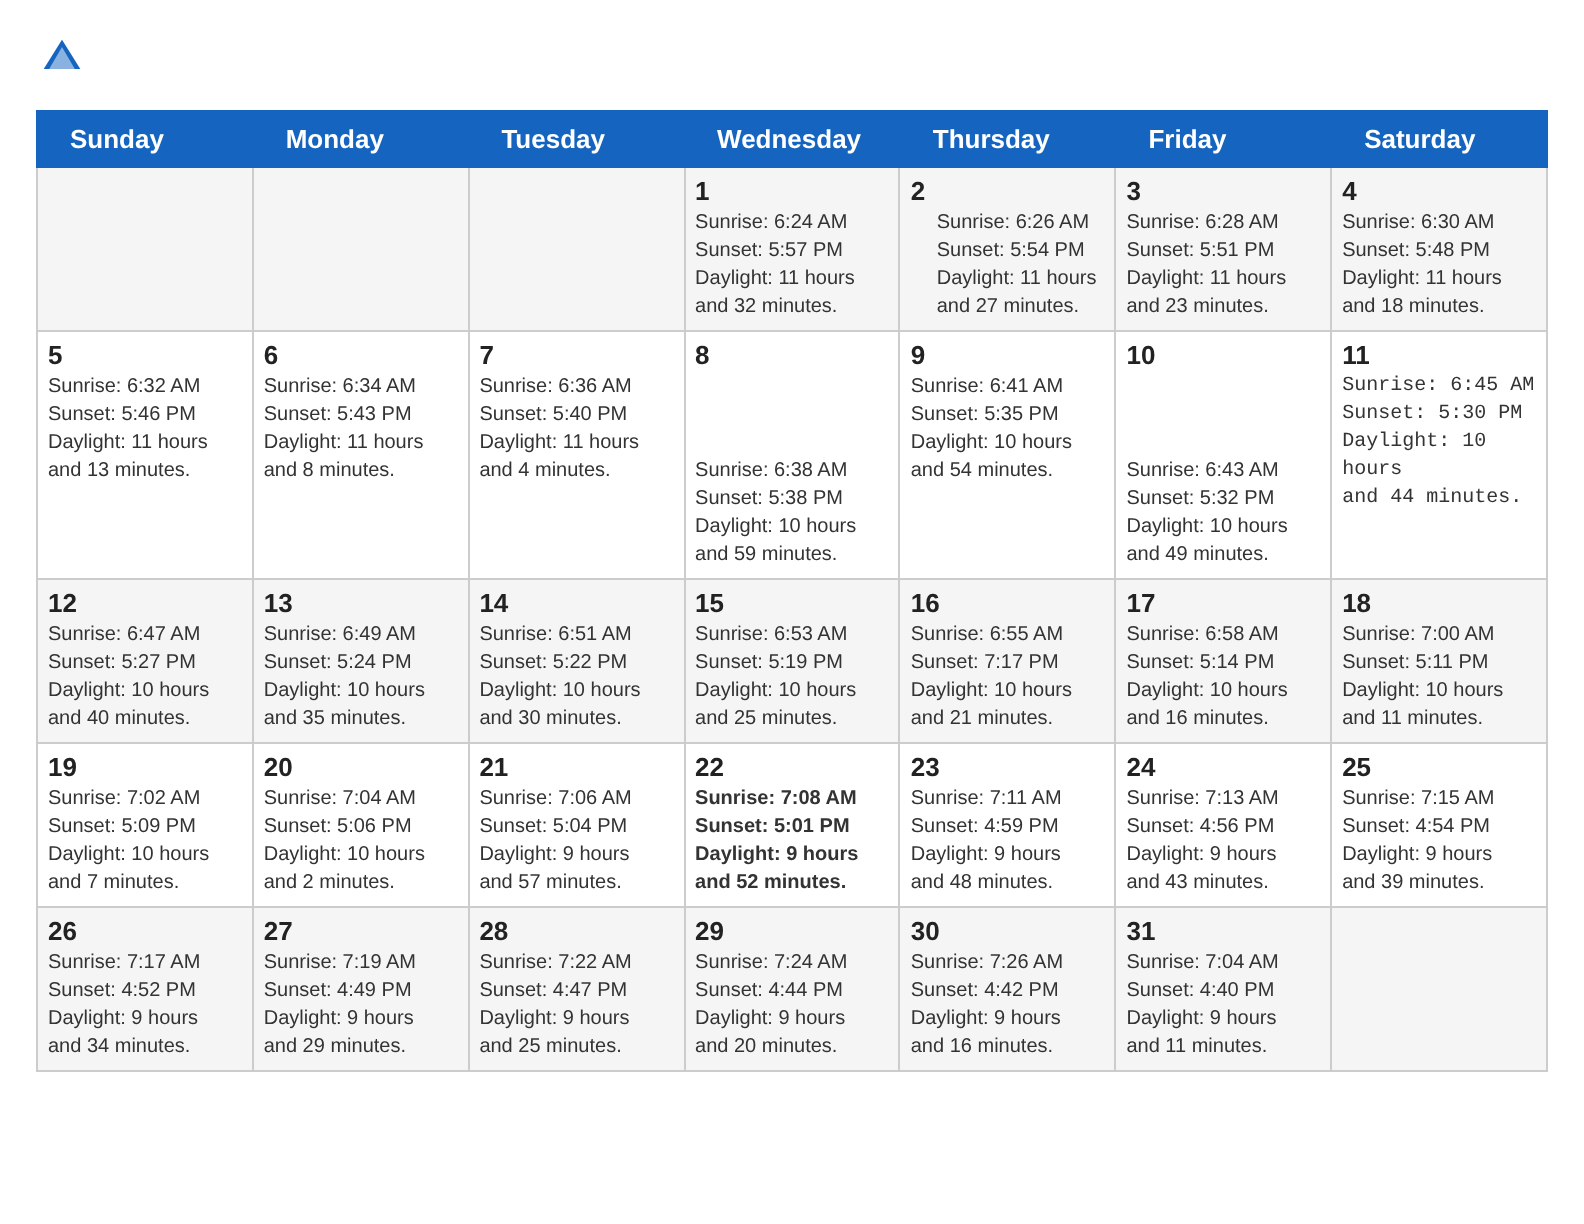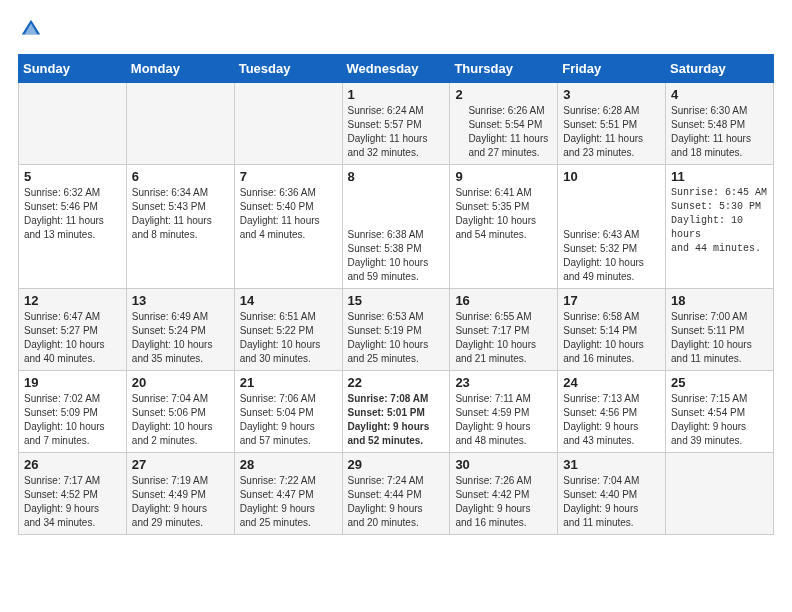--- a/index.html
+++ b/index.html
@@ -54,21 +54,21 @@
     .calendar {
       width: 100%;
       border-collapse: collapse;
       border: 1px solid #ccc;
     }
     .calendar th {
       background: #1565c0;
       color: #fff;
       font-size: 13px;
       font-weight: bold;
-      padding: 6px 4px;
+      padding: 6px 16px;
       text-align: left;
       border: 1px solid #1565c0;
     }
     .calendar td {
       width: 107px;
       vertical-align: top;
       border: 1px solid #ccc;
       padding: 4px 5px;
       font-size: 10.5px;
       color: #222;

